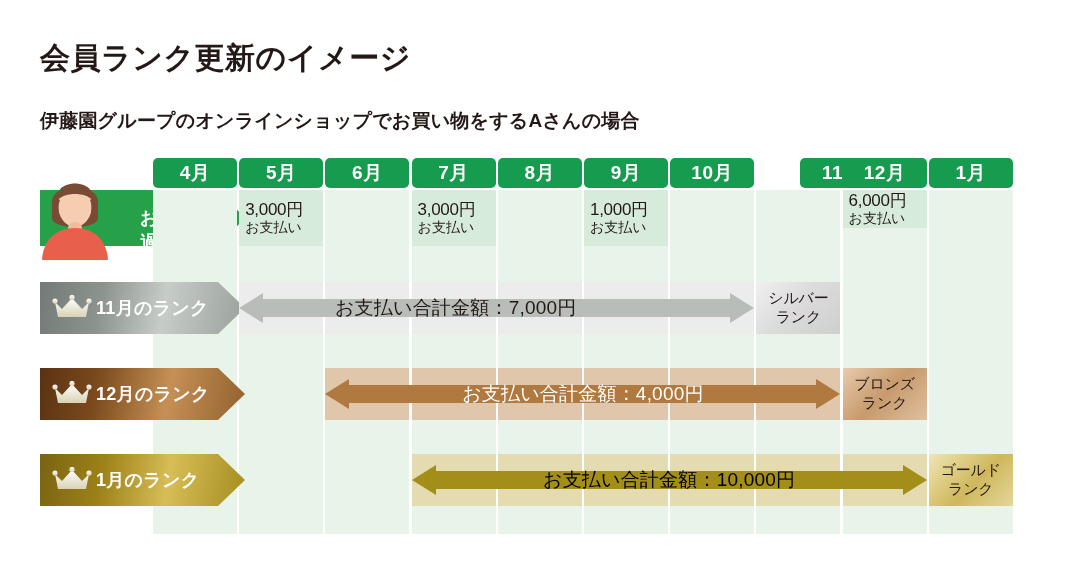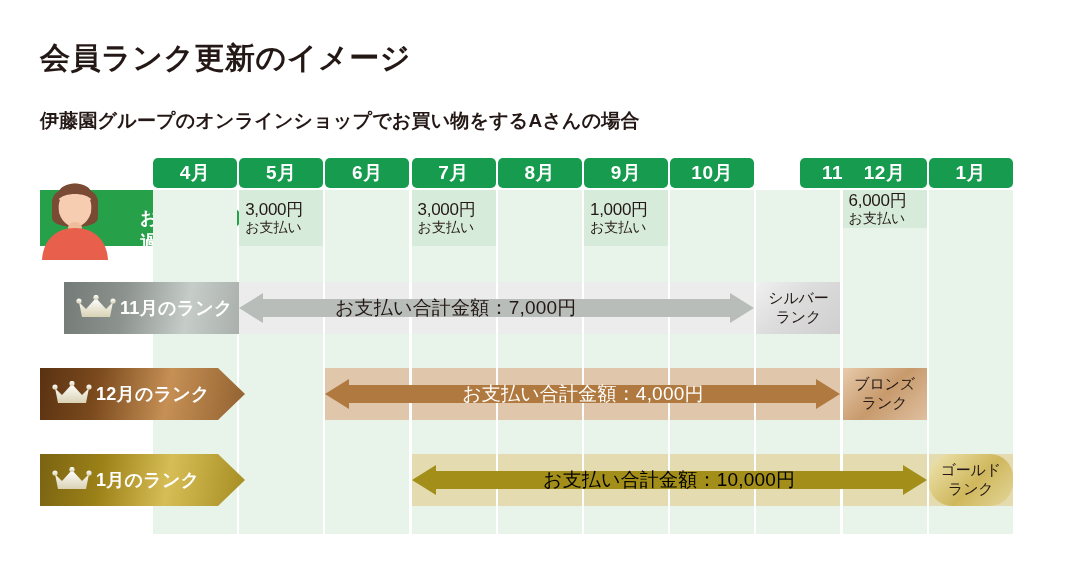--- a/index.html
+++ b/index.html
@@ -60,21 +60,21 @@
     position:absolute;left:40px;
     width:205px;height:52px;
     display:flex;align-items:center;
     clip-path:polygon(0 0, 178px 0, 205px 26px, 178px 52px, 0 52px);
     padding-left:12px;box-sizing:border-box;
   }
   .rank-label .crown{width:40px;height:26px;margin-right:4px;flex:0 0 auto;}
   .rank-label .rl-text{
     color:#ffffff;font-size:18px;font-weight:bold;letter-spacing:.3px;
   }
-  .lbl-silver{background:linear-gradient(100deg,#737a77 0%,#8d948f 30%,#c6ccc8 60%,#9aa19c 100%);margin-left:24px;}
+  .lbl-silver{background:linear-gradient(100deg,#737a77 0%,#8d948f 30%,#c6ccc8 60%,#9aa19c 100%);}
   .lbl-bronze{background:linear-gradient(100deg,#5a3212 0%,#7b4a1d 28%,#c69055 62%,#926130 100%);}
   .lbl-gold{background:linear-gradient(100deg,#7a6312 0%,#9c8118 30%,#d7bd55 62%,#a58d22 100%);}
   .arrow{
     position:absolute;top:11px;height:30px;
     display:flex;align-items:center;justify-content:center;
   }
   .arrow .arrow-text{
     position:relative;z-index:2;
     font-size:19px;letter-spacing:.2px;white-space:nowrap;
   }
@@ -83,21 +83,21 @@
   }
   .badge{
     position:absolute;width:84px;height:52px;
     display:flex;flex-direction:column;
     align-items:center;justify-content:center;
     font-size:15px;line-height:1.25;color:#231815;
     letter-spacing:-.2px;
   }
   .badge-silver{background:linear-gradient(135deg,#f0f0f0 0%,#dcdcdc 45%,#cfcfcf 100%);}
   .badge-bronze{background:linear-gradient(135deg,#e8cbac 0%,#c79a6c 50%,#dfc0a0 100%);}
-  .badge-gold{background:linear-gradient(135deg,#efe3ad 0%,#cbb košt 0%,#cfb75c 55%,#e3d79b 100%);border-radius:23px;}
+  .badge-gold{background:linear-gradient(135deg,#efe3ad 0%,#cbb košt 0%,#cfb75c 55%,#e3d79b 100%);}
   .badge-gold{background:linear-gradient(135deg,#efe6b4 0%,#cfb75c 55%,#e3d79b 100%);}
 
   .rowband{position:absolute;height:52px;}
 </style>
 </head>
 <body>
 
 <div id="page-title">会員ランク更新のイメージ</div>
 <div id="page-subtitle">伊藤園グループのオンラインショップでお買い物をするAさんの場合</div>
 

